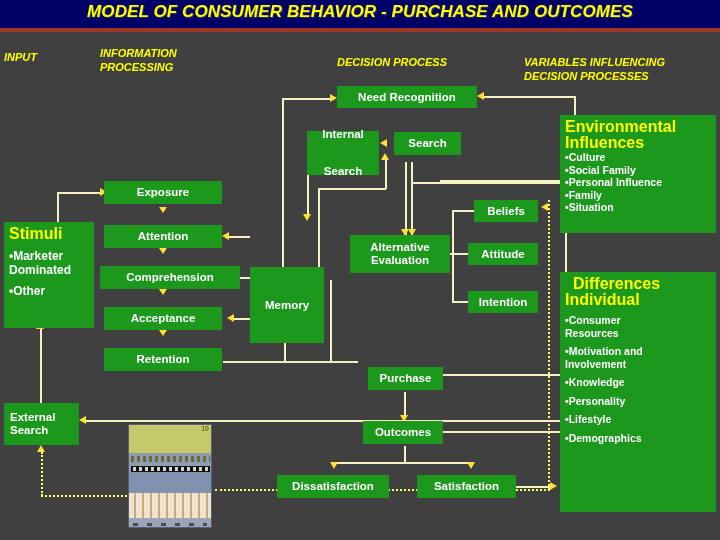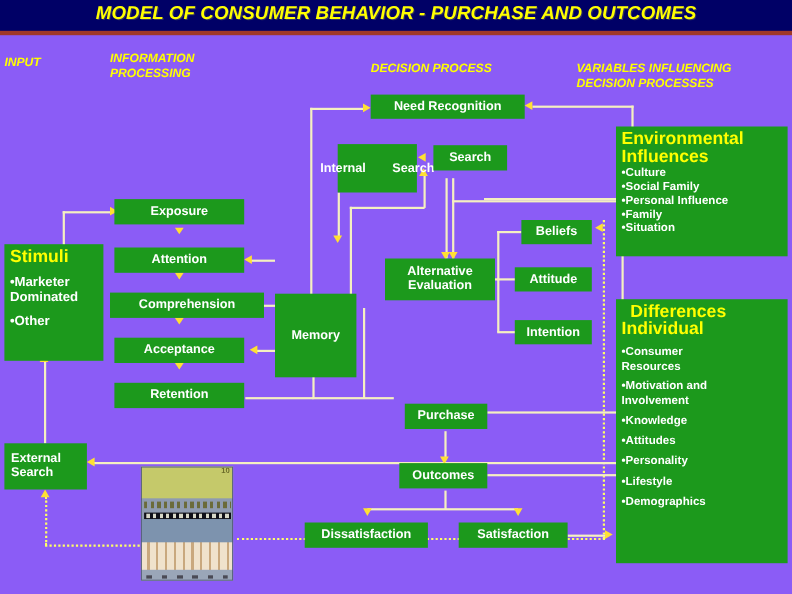--- a/index.html
+++ b/index.html
@@ -1,18 +1,18 @@
 <!DOCTYPE html>
 <html><head>
 <meta charset="utf-8">
 <style>
   html,body{margin:0;padding:0;background:#0a0a3a;}
   #slide{
     position:relative;width:720px;height:540px;overflow:hidden;
-    background:#8b5cf6;
+    background:#404040;
     font-family:"Liberation Sans", sans-serif;
   }
   
   #titlebar{
     position:absolute;left:0;top:0;width:720px;height:30px;
     background:#000066;
   }
   #title-text{
     position:absolute;left:0;top:2px;width:720px;text-align:center;
     color:#ffff00;font-size:17px;font-weight:bold;font-style:italic;
@@ -231,21 +231,21 @@
   </div>
 
   <div class="box" style="left:104px;top:181px;width:118px;height:23px;">Exposure</div>
   <div class="box" style="left:104px;top:225px;width:118px;height:23px;">Attention</div>
   <div class="box" style="left:100px;top:266px;width:140px;height:23px;">Comprehension</div>
   <div class="box" style="left:104px;top:307px;width:118px;height:23px;">Acceptance</div>
   <div class="box" style="left:104px;top:348px;width:118px;height:23px;">Retention</div>
 
   <div class="box" style="left:337px;top:86px;width:140px;height:22px;">Need Recognition</div>
 
-  <div class="box" style="left:307px;top:131px;width:72px;height:44px;flex-direction:row;gap:24px;">
+  <div class="box" style="left:307px;top:131px;width:72px;height:44px;flex-direction:column;gap:24px;">
     <div>Internal</div>
     <div>Search</div>
   </div>
 
   <div class="box" style="left:394px;top:132px;width:67px;height:23px;">Search</div>
 
   <div class="box tall" style="left:250px;top:254px;width:74px;height:76px;margin-top:13px;">Memory</div>
 
   <div class="box" style="left:350px;top:235px;width:100px;height:38px;flex-direction:column;">
     <div>Alternative</div>
@@ -279,21 +279,20 @@
     <ul>
       <li>
         <div>•Consumer</div>
         <div>Resources</div>
       </li>
       <li>
         <div>•Motivation and</div>
         <div>Involvement</div>
       </li>
       <li>•Knowledge</li>
-      <li>•Attitudes</li>
       <li>•Personality</li>
       <li>•Lifestyle</li>
       <li>•Demographics</li>
     </ul>
   </div>
 
   <div id="book" style="left:128px;top:424px;width:84px;height:104px;">
     <div class="bk-top"></div>
     <div class="bk-num">10</div>
     <div class="bk-t1"></div>

